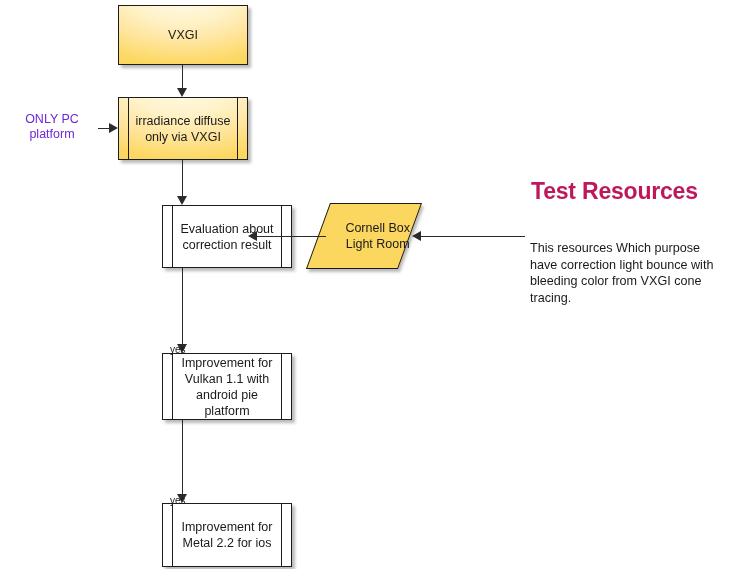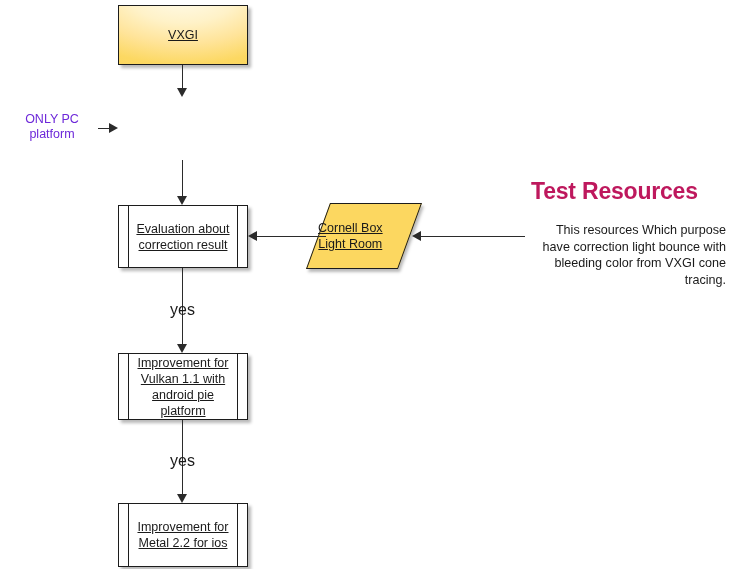--- a/index.html
+++ b/index.html
@@ -23,38 +23,37 @@
   
   .node-label {
     position: relative;
     z-index: 3;
     text-align: center;
     color: #1a1a1a;
     font-size: 12.5px;
     line-height: 16px;
     white-space: pre-line;
     pointer-events: none;
-    text-decoration: underline;
   }
 
   
   .proc {
     position: absolute;
     display: flex;
     align-items: center;
     justify-content: center;
     box-sizing: border-box;
     border: 1.3px solid #1c1c1c;
     box-shadow: 3px 3px 3px rgba(0,0,0,0.28);
   }
   .fill-gradient {
     background:
       radial-gradient(120% 150% at 50% -28%, #fffdf3 0%, #fff2c8 38%, #ffe49a 62%, #fcd862 86%, #fbd65d 100%);
   }
-  .fill-white { background: #ffffff; }
+  .fill-white { background: #ffffff; margin-left: 44px; }
 
   
   .predef {
     position: absolute;
     box-sizing: border-box;
     border: 1.3px solid #1c1c1c;
     box-shadow: 3px 3px 3px rgba(0,0,0,0.28);
     display: flex;
     align-items: center;
     justify-content: center;
@@ -68,21 +67,21 @@
     z-index: 2;
   }
   .predef .bar.left  { left: 9px; }
   .predef .bar.right { right: 9px; }
 
   
   .parallelogram {
     position: absolute;
     display: flex;
     align-items: center;
-    justify-content: flex-start;
+    justify-content: flex-end;
   }
   .parallelogram .para-shape {
     position: absolute;
     inset: 0;
     background: #fcd760;
     border: 1.3px solid #1c1c1c;
     transform: skewX(-20deg);
     box-shadow: 3px 3px 3px rgba(0,0,0,0.28);
     z-index: 1;
   }
@@ -122,24 +121,25 @@
     width: 0; height: 0;
     border-top: 5.5px solid transparent;
     border-bottom: 5.5px solid transparent;
     border-left: 9px solid #2b2b2b;
     z-index: 2;
   }
 
   
   .edge-label {
     position: absolute;
-    font-size: 16px;
+    font-size: 10px;
     color: #1a1a1a;
     line-height: 15px;
     z-index: 3;
+    margin-top: 40px;
   }
   .side-note {
     position: absolute;
     font-size: 12.5px;
     line-height: 15px;
     color: #6d28d9;
     text-align: center;
     white-space: pre-line;
   }
   .panel-title {
@@ -163,20 +163,26 @@
 
 <div id="canvas">
 
   <div class="proc fill-gradient" style="left:118px; top:5px; width:130px; height:60px;">
     <div class="node-label">VXGI</div>
   </div>
 
   <div class="vline" style="left:182px; top:65px; height:24px;"></div>
   <div class="arrow-down" style="left:177px; top:88px;"></div>
 
+  <div class="predef fill-gradient" style="left:118px; top:97px; width:130px; height:63px;">
+    <div class="bar left"></div>
+    <div class="bar right"></div>
+    <div class="node-label">irradiance diffuse
+only via VXGI</div>
+  </div>
 
   <div class="side-note" style="left:8px; top:112px; width:88px;">ONLY PC
 platform</div>
   <div class="hline" style="left:98px; top:128px; width:12px;"></div>
   <div class="arrow-right" style="left:109px; top:123px;"></div>
 
   <div class="vline" style="left:182px; top:160px; height:37px;"></div>
   <div class="arrow-down" style="left:177px; top:196px;"></div>
 
   <div class="predef fill-white" style="left:118px; top:205px; width:130px; height:63px;">
@@ -192,21 +198,21 @@
 Light Room</div>
   </div>
 
   <div class="hline" style="left:256px; top:236px; width:70px;"></div>
   <div class="arrow-left" style="left:248px; top:231px;"></div>
 
   <div class="hline" style="left:420px; top:236px; width:105px;"></div>
   <div class="arrow-left" style="left:412px; top:231px;"></div>
 
   <div class="panel-title" style="left:531px; top:178px;">Test Resources</div>
-  <div class="panel-body" style="left:530px; top:222px;text-align:right;">This resources Which purpose have correction light bounce with bleeding color from VXGI cone tracing.</div>
+  <div class="panel-body" style="left:530px; top:240px;">This resources Which purpose have correction light bounce with bleeding color from VXGI cone tracing.</div>
 
   <div class="vline" style="left:182px; top:268px; height:77px;"></div>
   <div class="arrow-down" style="left:177px; top:344px;"></div>
   <div class="edge-label" style="left:170px; top:302px;">yes</div>
 
   <div class="predef fill-white" style="left:118px; top:353px; width:130px; height:67px;">
     <div class="bar left"></div>
     <div class="bar right"></div>
     <div class="node-label">Improvement for
 Vulkan 1.1 with

